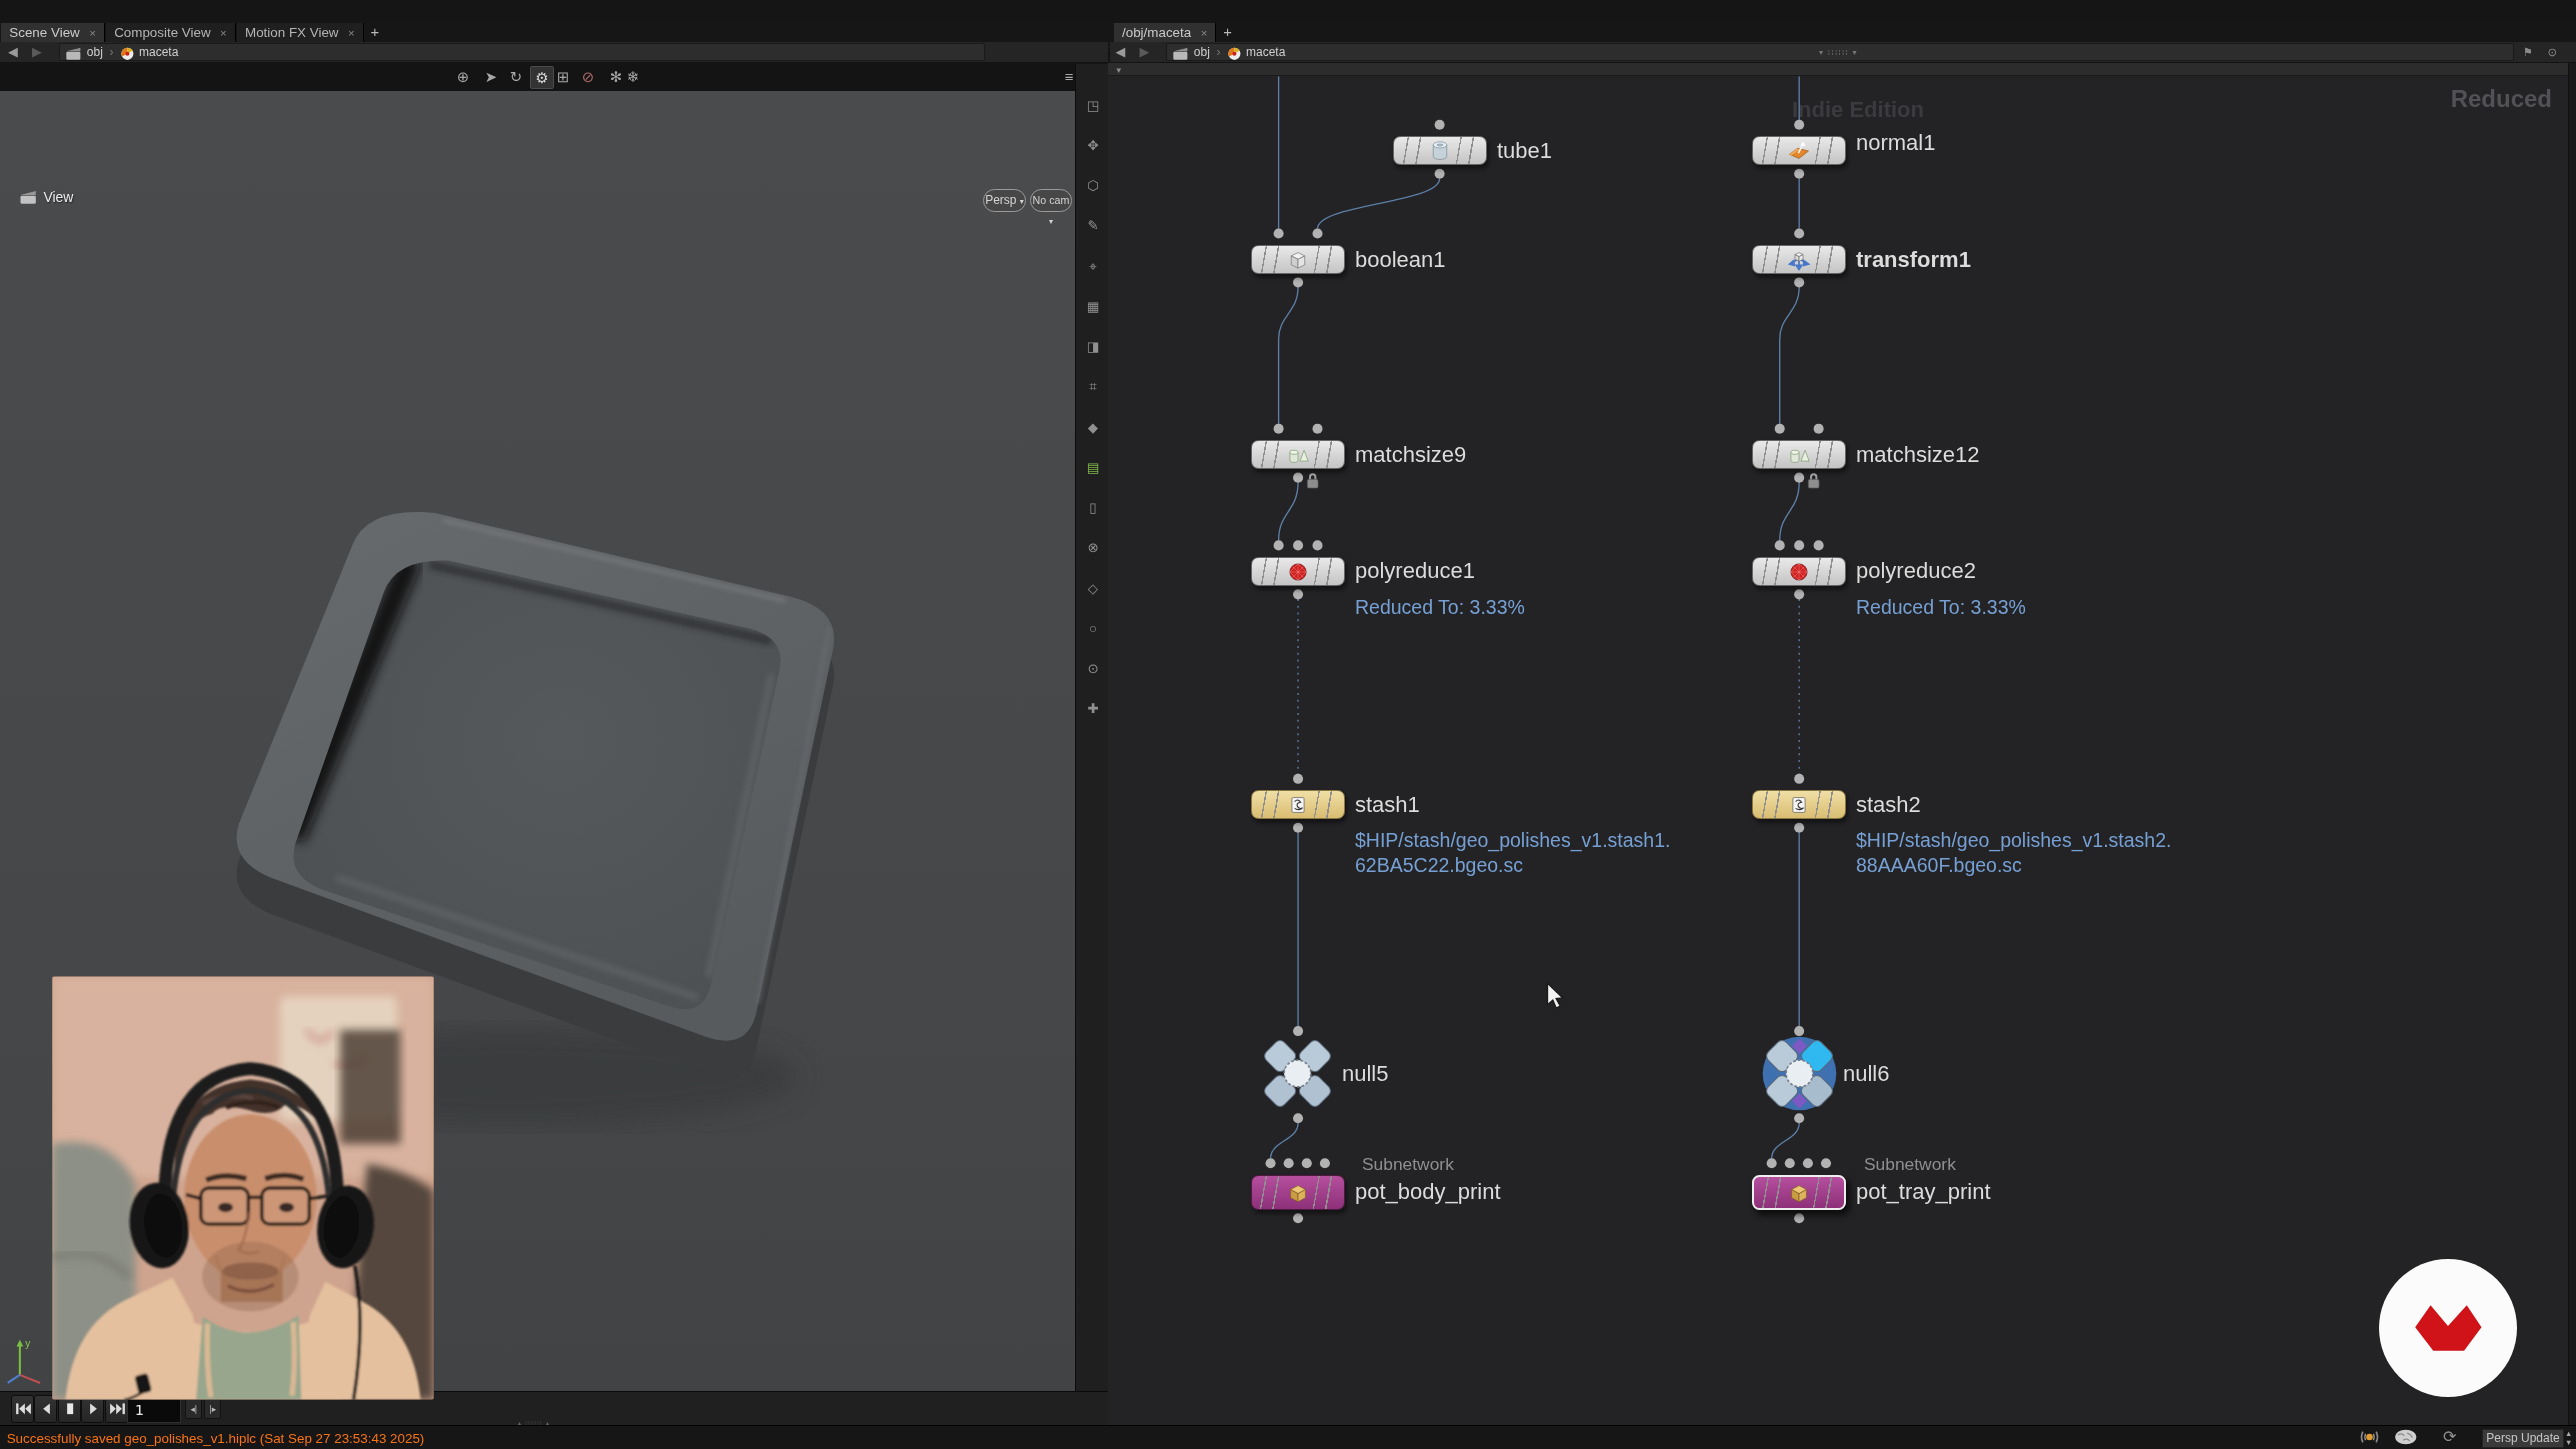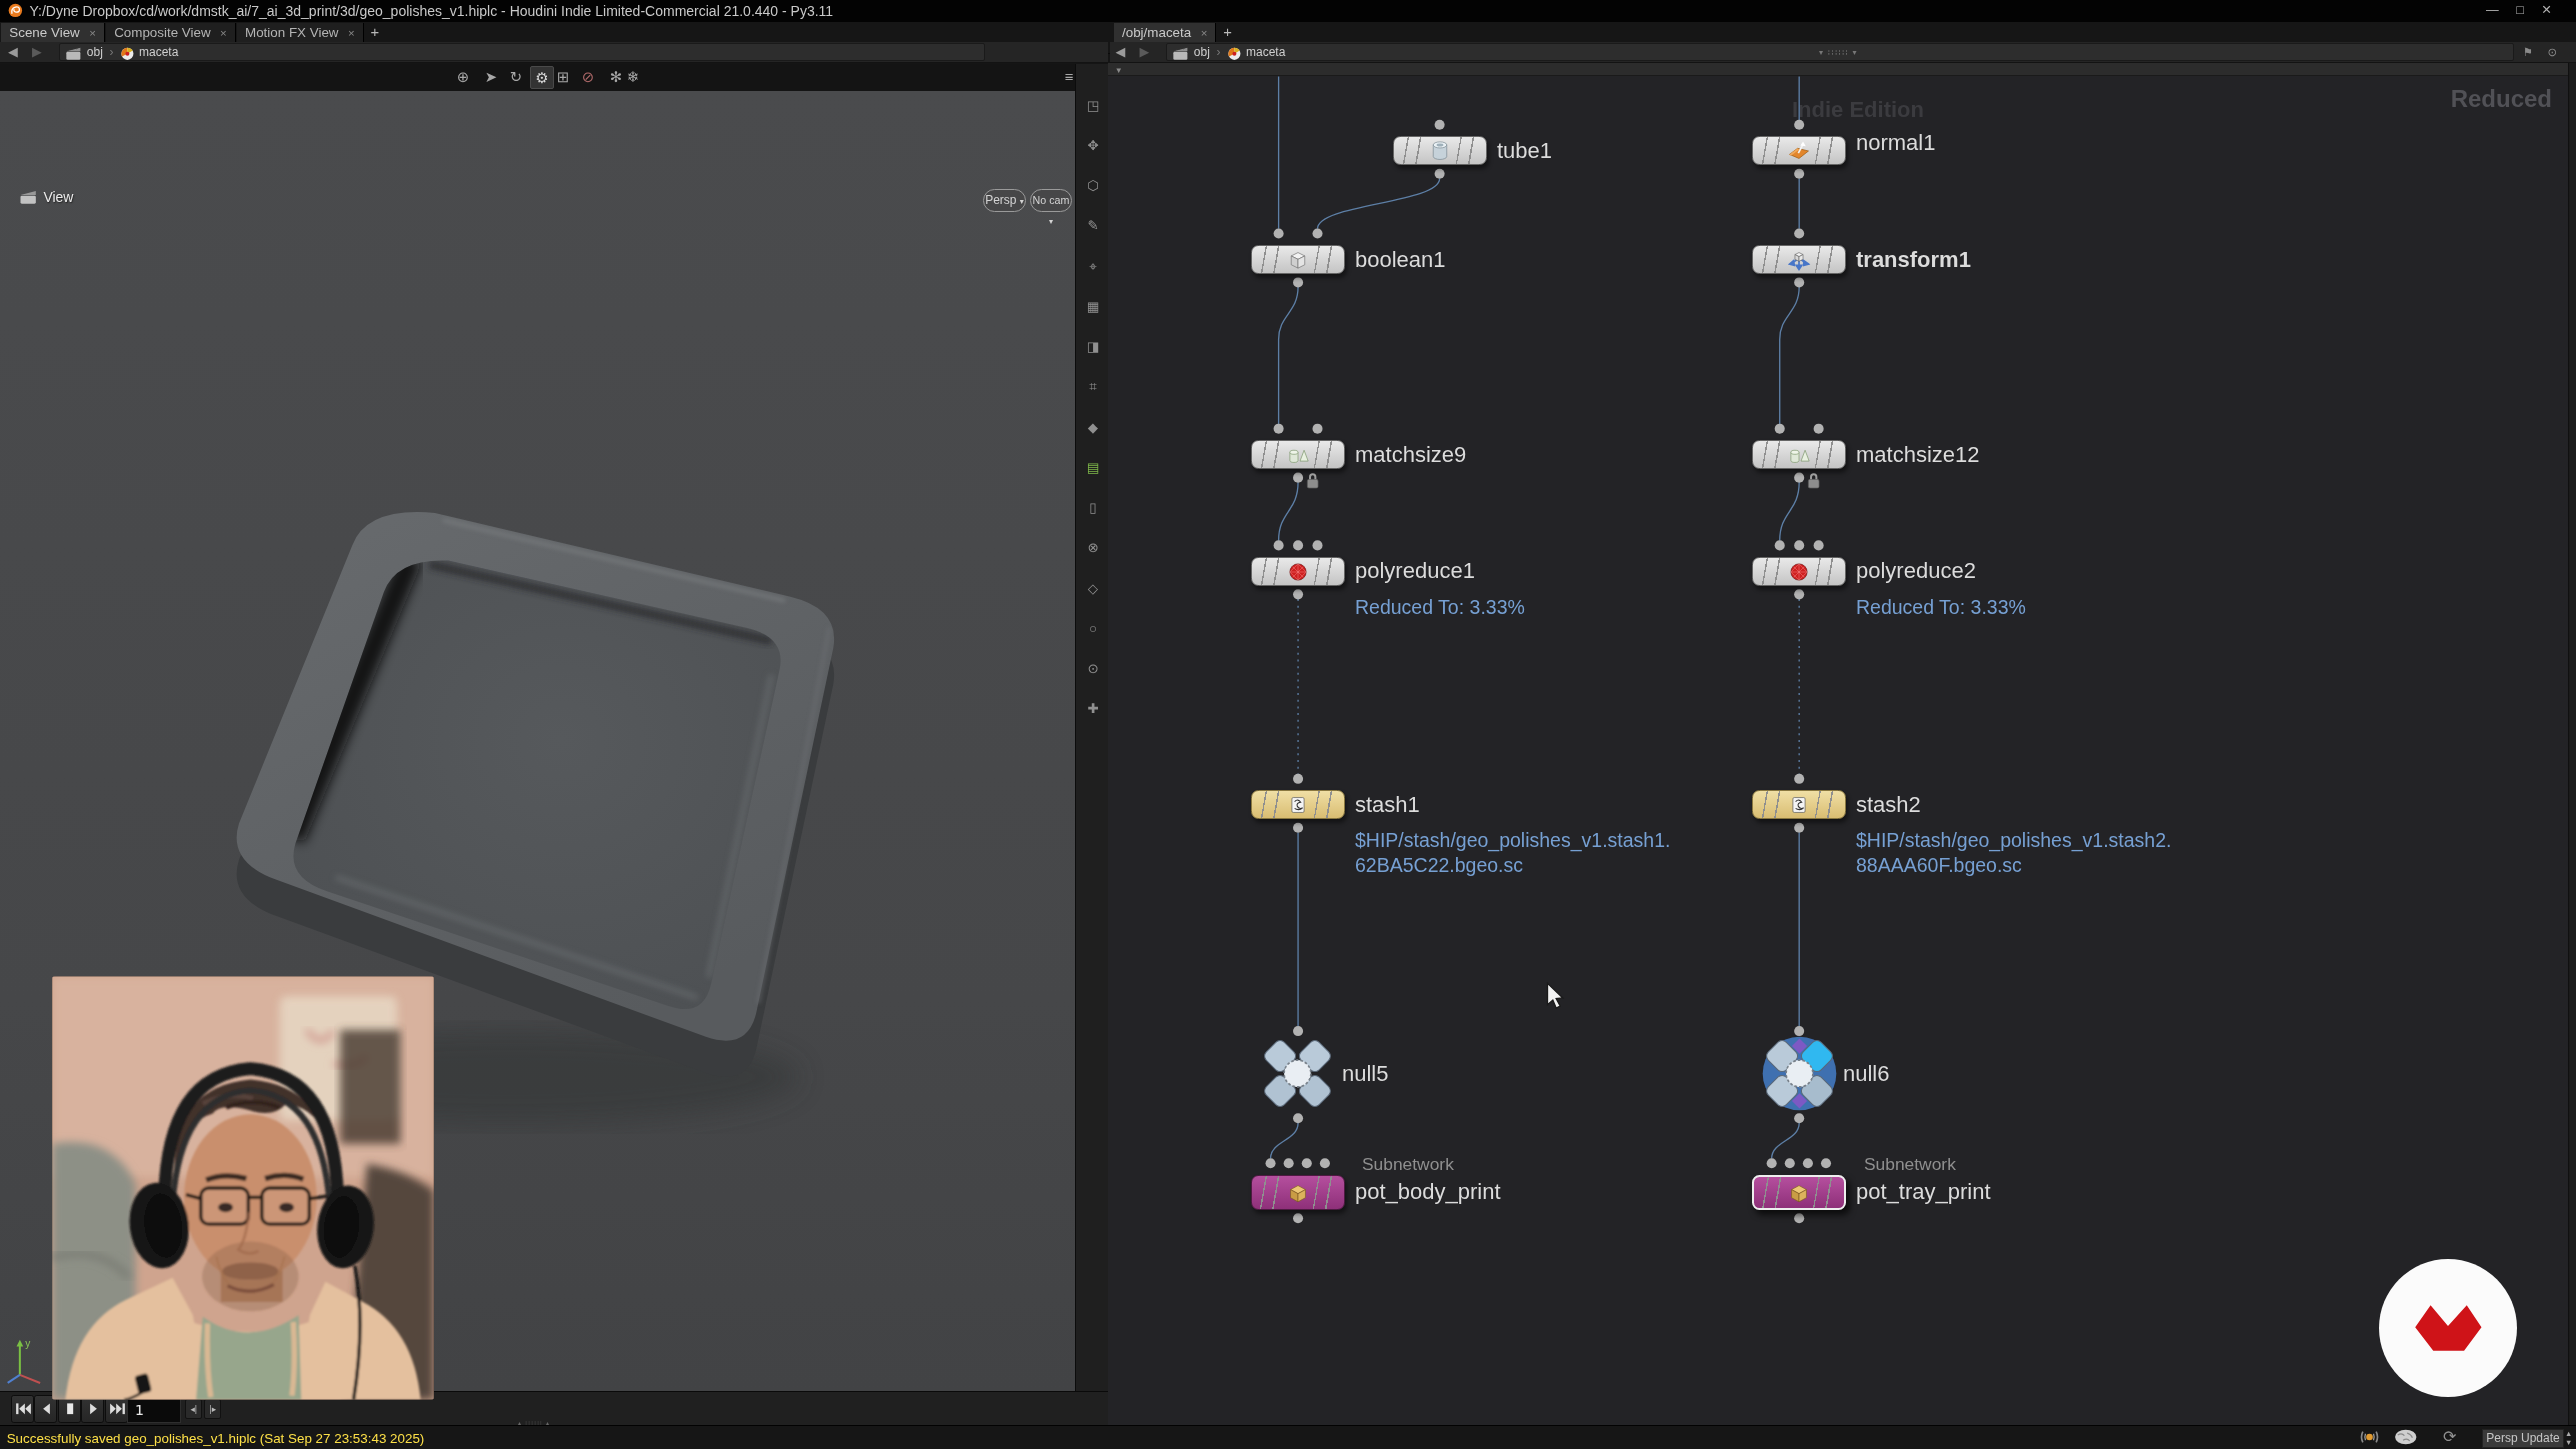--- a/index.html
+++ b/index.html
@@ -43,41 +43,33 @@
 .nicon{position:absolute;left:50%;top:50%;transform:translate(-50%,-50%);width:23px;height:23px}
 .nlabel{position:absolute;font-size:22px;color:#dcdcdc;white-space:nowrap}
 .ninfo{position:absolute;font-size:19.5px;color:#76a0d3;line-height:25px;white-space:nowrap}
 .nsup{position:absolute;font-size:17.4px;color:#8f8f8f;white-space:nowrap}
 .nlock{position:absolute}
 #playbar{position:absolute;left:0;top:1391px;width:1108px;height:34px;background:#202020;border-top:0.7px solid #0a0a0a}
 .tbtn{position:absolute;top:2.7px;width:23px;height:28px;background:linear-gradient(180deg,#333,#262626);border:0.7px solid #0d0d0d;border-radius:2.7px}
 #framefield{position:absolute;left:127px;top:2.7px;width:54px;height:28px;background:#0a0a0a;border:0.7px solid #2e2e2e;color:#e8e8e8;font-family:"DejaVu Sans Mono",monospace;font-size:14.8px;line-height:27px;padding-left:6.7px}
 .nudge{position:absolute;top:6.7px;width:17.4px;height:20px;background:#2a2a2a;border:0.7px solid #111;border-radius:2px;color:#bbb;font-size:8.7px;text-align:center;line-height:19px}
 #statusbar{position:absolute;left:0;top:1425px;width:2576px;height:24px;background:#161616;border-top:0.7px solid #020202}
-#statusmsg{position:absolute;left:6.7px;top:4.7px;font-size:13.4px;color:#fde047}
+#statusmsg{position:absolute;left:6.7px;top:4.7px;font-size:13.4px;color:#f97316}
 #autoupdate{position:absolute;left:2482px;top:2.7px;width:82px;height:19px;background:#3a3a3a;border:0.7px solid #222;color:#c6c6c6;font-size:12px;text-align:center;line-height:17.4px}
 #spinner{position:absolute;left:2565px;top:2.7px;color:#aaa;font-size:7.4px;line-height:9.4px}
 #logoBadge{position:absolute;left:2377px;top:1257px}
 #cursor{position:absolute;left:1546px;top:982px}
 #gripdots{position:absolute;left:10.7px;top:69px;width:23px;height:17.4px;background:radial-gradient(circle,#5e5e5e 1px,transparent 1.3px);background-size:5.4px 5.4px}
 #centergrip{position:absolute;left:1819px;top:48px;width:51px;height:9.4px;color:#777;font-size:8px;letter-spacing:1.3px}
 #botgrip{position:absolute;left:518px;top:1419px;width:60px;height:5.4px;color:#666;font-size:6px;letter-spacing:1.3px}
 </style>
 </head>
 <body>
 
 <div id="app">
-  <div id="titlebar">
-    <svg width="14.8" height="14.8" style="position:absolute;left:8px;top:3.4px" viewBox="0 0 22 22">
-        <circle cx="11" cy="11" r="10" fill="#e87a1e"></circle>
-        <path d="M6 16 Q4 8 11 6 Q17 4.5 17 10 Q17 14 12 13.5 Q8 13 9 9" fill="none" stroke="#fff" stroke-width="2"></path>
-      </svg>
-    <div id="title">Y:/Dyne Dropbox/cd/work/dmstk_ai/7_ai_3d_print/3d/geo_polishes_v1.hiplc - Houdini Indie Limited-Commercial 21.0.440 - Py3.11</div>
-    <div id="winbtns"><span>—</span><span>□</span><span>✕</span></div>
-  </div>
   <div id="tabrow">
     <div id="ltabs" style="position:absolute;left:1.3px;top:0"><span class="tab active"><span>Scene View</span><span class="x">×</span></span><span class="tab"><span>Composite View</span><span class="x">×</span></span><span class="tab"><span>Motion FX View</span><span class="x">×</span></span><span class="plus">+</span></div>
     <div id="rtabs" style="position:absolute;left:1114px;top:0"><span class="tab active"><span>/obj/maceta</span><span class="x">×</span></span><span class="plus">+</span></div>
   </div>
   <div class="pathrow" id="pathrow-l" style="left:0;width:1108px">
     <span class="parrow" style="left:8px">◀</span>
     <span class="parrow" style="left:32px;color:#5a5a5a">▶</span>
     <div class="pfield" style="left:59px;width:926px">
       <svg width="17.4" height="17" style="vertical-align:top;margin:0.7px 4px 0 5.4px" viewBox="0 0 26 25">
           <rect x="2" y="10" width="21" height="12" rx="2" fill="#b9b9b9"></rect>

